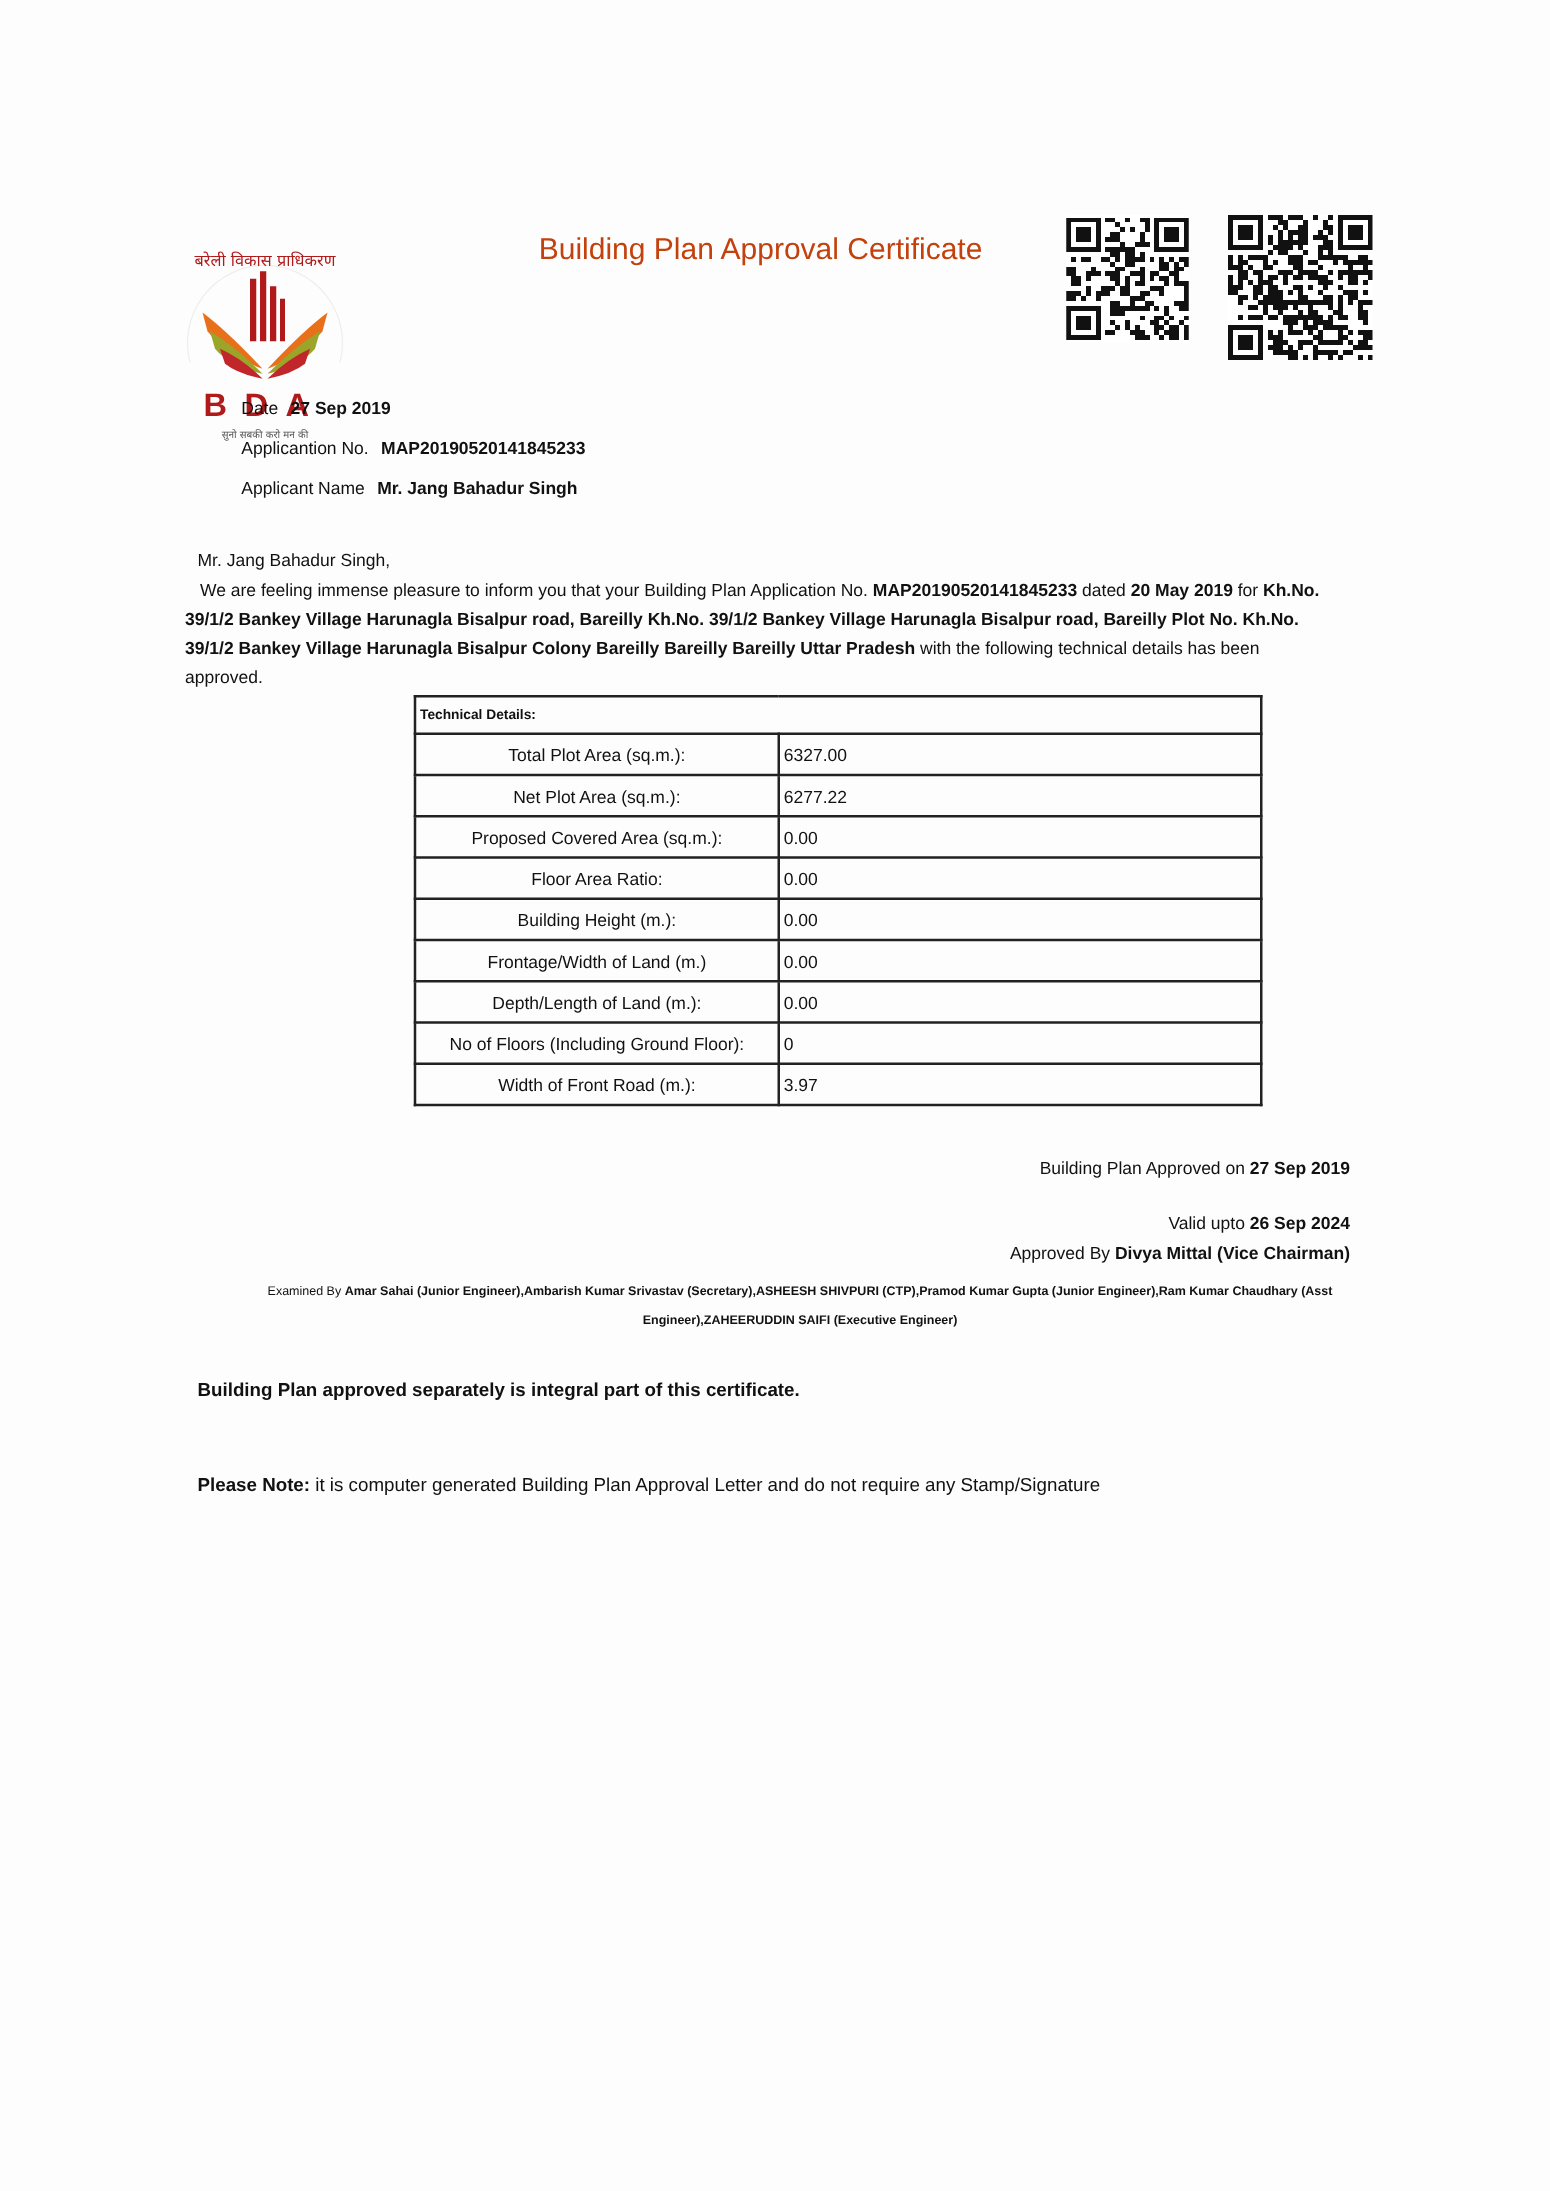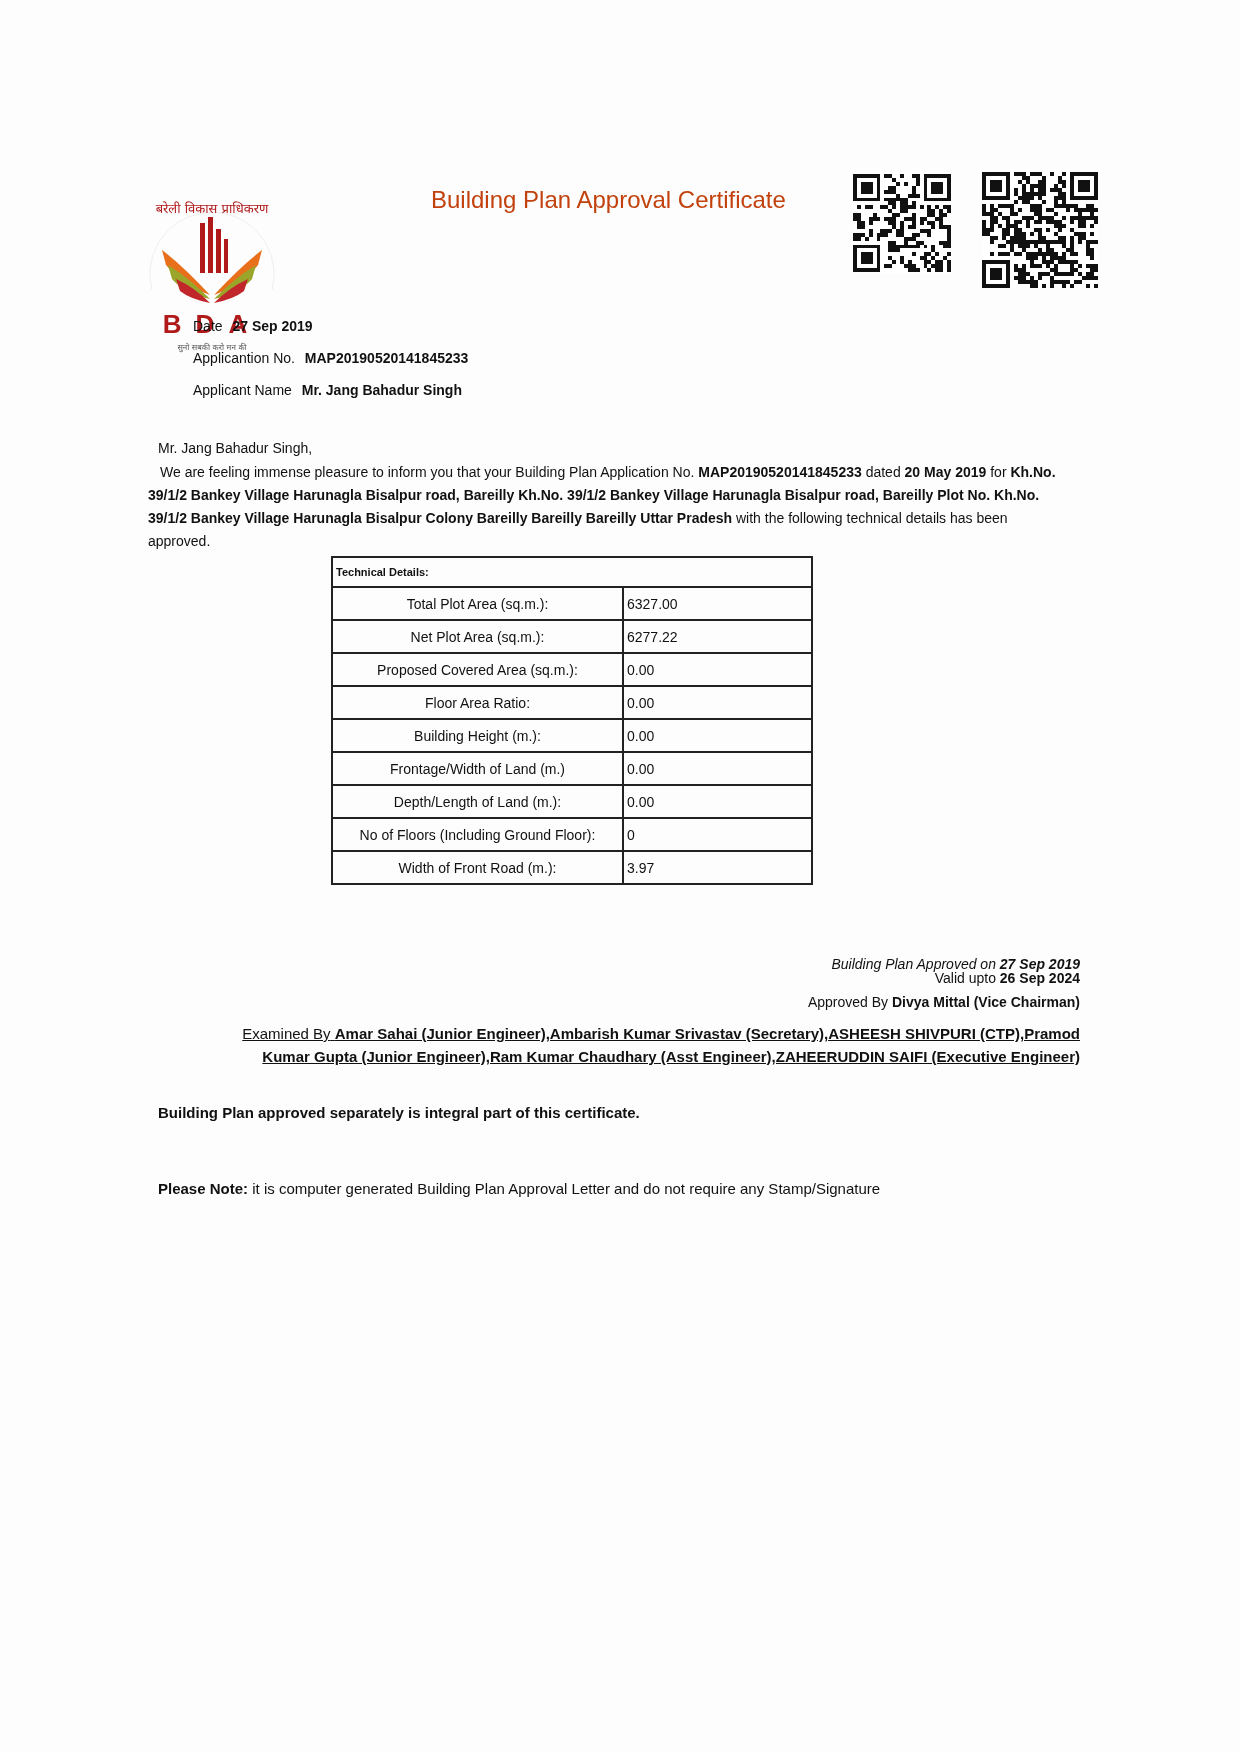--- a/index.html
+++ b/index.html
@@ -9,27 +9,27 @@
   }
   .logo { position: absolute; left: 132px; top: 148px; width: 160px; height: 160px; margin-top: 47px; }
   .title { position: absolute; left: 431px; top: 186px; font-size: 24px; color: #c2410c; }
   .qr { position: absolute; top: 172px; background: #fff; }
   .qr1 { left: 853px; width: 98px; height: 102px; }
   .qr2 { left: 982px; width: 116px; height: 116px; }
   .meta { position: absolute; left: 193px; font-size: 14px; }
   .meta b { font-weight: bold; margin-left: 6px; }
   .salut { position: absolute; left: 158px; top: 440px; font-size: 14px; }
   .para { position: absolute; left: 148px; top: 461px; width: 920px; font-size: 14px; line-height: 23px; text-indent: 12px; }
-  table.tech { position: absolute; left: 331px; top: 556px; width: 482px; border-collapse: collapse; font-size: 14px; }
+  table.tech { position: absolute; left: 331px; top: 556px; width: 679px; border-collapse: collapse; font-size: 14px; }
   table.tech td { border: 2px solid #222; height: 31px; padding: 0 3px; }
   table.tech td.hdr { font-size: 11px; font-weight: bold; height: 28px; }
   table.tech td.lbl { text-align: center; width: 283px; }
   table.tech td.val { text-align: left; border-radius: 13px; }
   .right { position: absolute; right: 160px; font-size: 14px; text-align: right; }
-  .examined { position: absolute; left: 200px; top: 1022px; width: 880px; font-size: 15px; line-height: 23px; text-align: right; text-decoration: underline; }
+  .examined { position: absolute; left: 200px; top: 1022px; width: 880px; font-size: 10px; line-height: 23px; text-align: center; }
   .integral { position: absolute; left: 158px; top: 1104px; font-size: 15px; font-weight: bold; }
   .note { position: absolute; left: 158px; top: 1180px; font-size: 15px; }
   .note b { font-weight: bold; }
   .bold { font-weight: bold; }
 </style>
 </head>
 <body>
 
 <div class="logo">
   <svg width="160" height="160" viewBox="0 0 160 160">
@@ -664,21 +664,21 @@
         <td class="lbl">No of Floors (Including Ground Floor):</td>
         <td class="val">0</td>
       </tr>
       <tr>
         <td class="lbl">Width of Front Road (m.):</td>
         <td class="val">3.97</td>
       </tr>
     </tbody>
 </table>
 
-<div class="right" style="top:956px;font-style:italic;">
+<div class="right" style="top:926px;">
   <span>Building Plan Approved on</span>
   <b>27 Sep 2019</b>
 </div>
 <div class="right" style="top:970px;">
   <span>Valid upto</span>
   <b>26 Sep 2024</b>
 </div>
 <div class="right" style="top:994px;">
   <span>Approved By</span>
   <b>Divya Mittal (Vice Chairman)</b>

